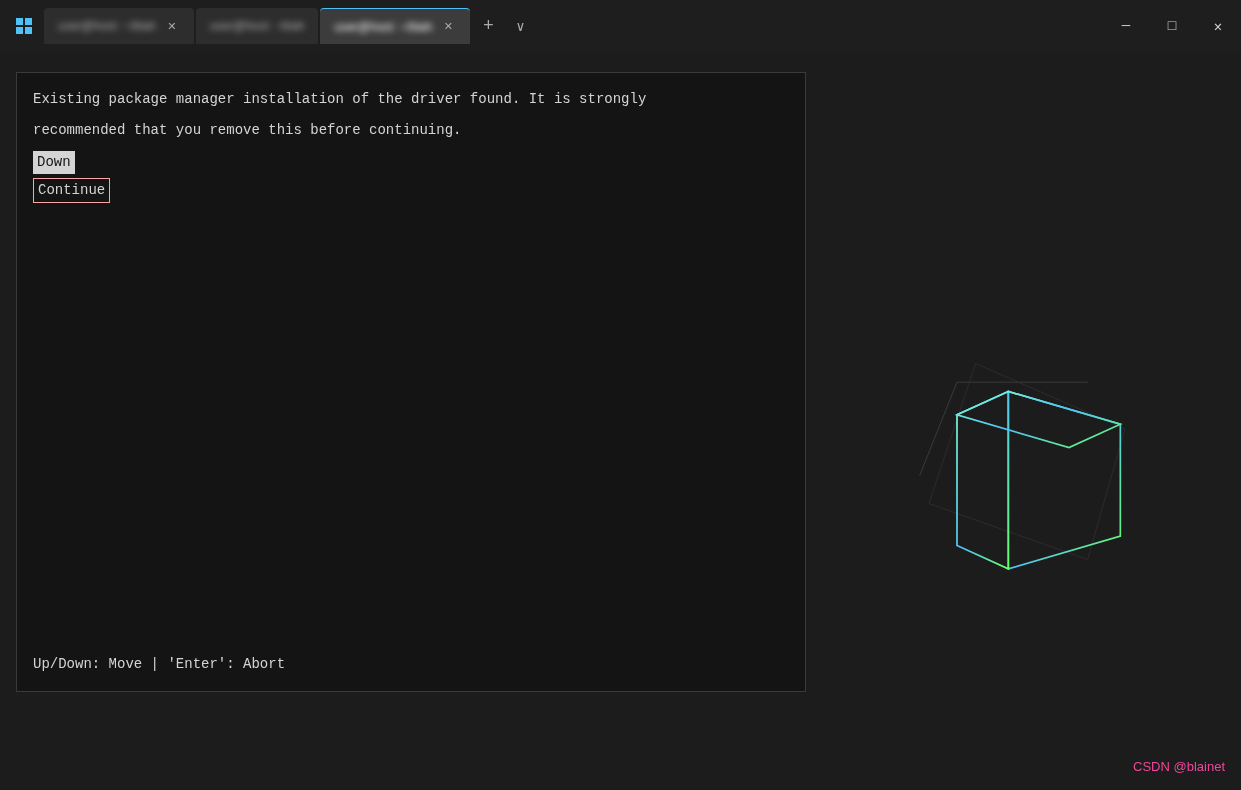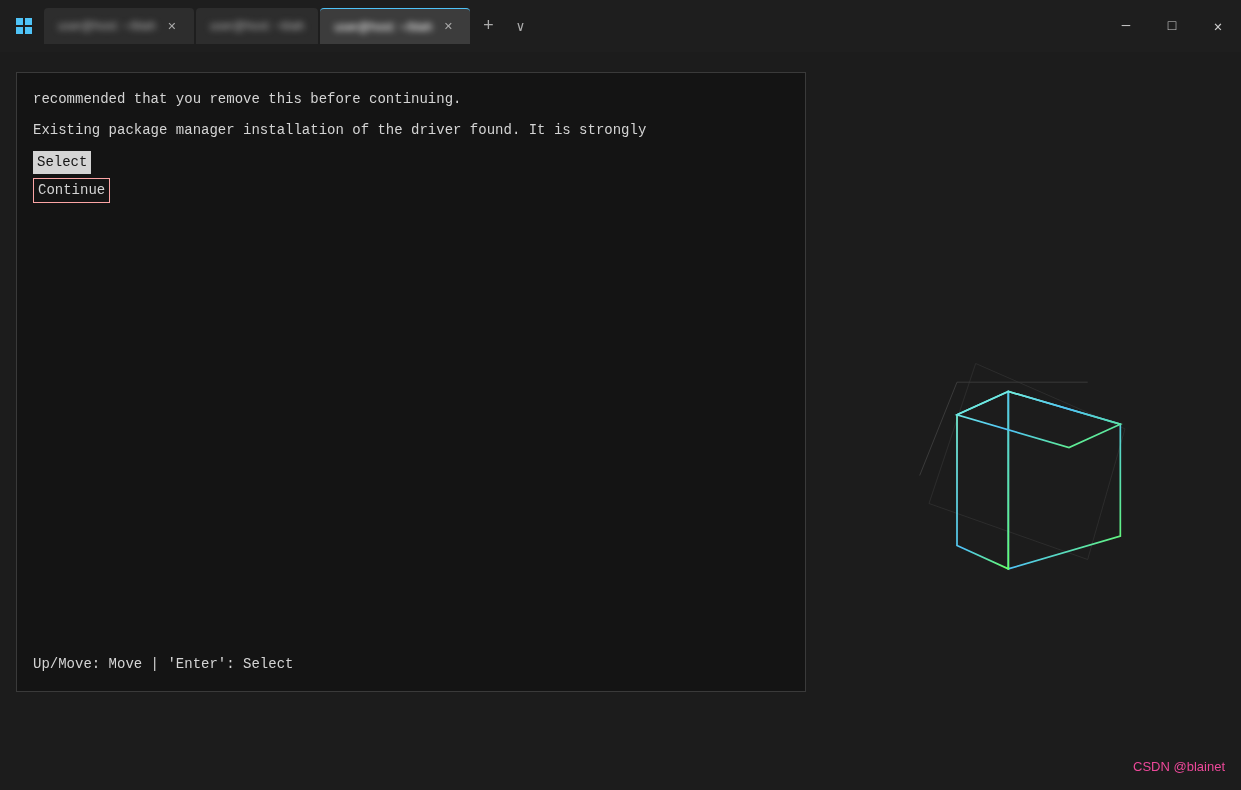--- a/index.html
+++ b/index.html
@@ -224,28 +224,28 @@
   <div class="window-controls">
     <div class="win-btn">─</div>
     <div class="win-btn">□</div>
     <div class="win-btn close">✕</div>
   </div>
 </div>
 
 <div class="terminal-area">
 
   <div class="terminal-content">
+    <div class="terminal-message">Existing package manager installation of the driver found. It is strongly</div>
     <div class="terminal-message">recommended that you remove this before continuing.</div>
-    <div class="terminal-message">Existing package manager installation of the driver found. It is strongly</div>
-
-    <div class="menu-item selected">Select</div>
+
+    <div class="menu-item selected">Down</div>
     <br>
     <div class="menu-item bordered">Continue</div>
 
-    <div class="terminal-hint">Up/Move: Move | 'Enter': Select</div>
+    <div class="terminal-hint">Up/Down: Move | 'Enter': Abort</div>
   </div>
 
   <div class="windows-logo">
     <svg viewBox="0 0 300 300" xmlns="http://www.w3.org/2000/svg">
       <defs>
         <linearGradient id="grad1" x1="0%" y1="0%" x2="100%" y2="100%">
           <stop offset="0%" style="stop-color:#7fffd4;stop-opacity:1"></stop>
           <stop offset="50%" style="stop-color:#4fc3f7;stop-opacity:1"></stop>
           <stop offset="100%" style="stop-color:#66ff66;stop-opacity:1"></stop>
         </linearGradient>

